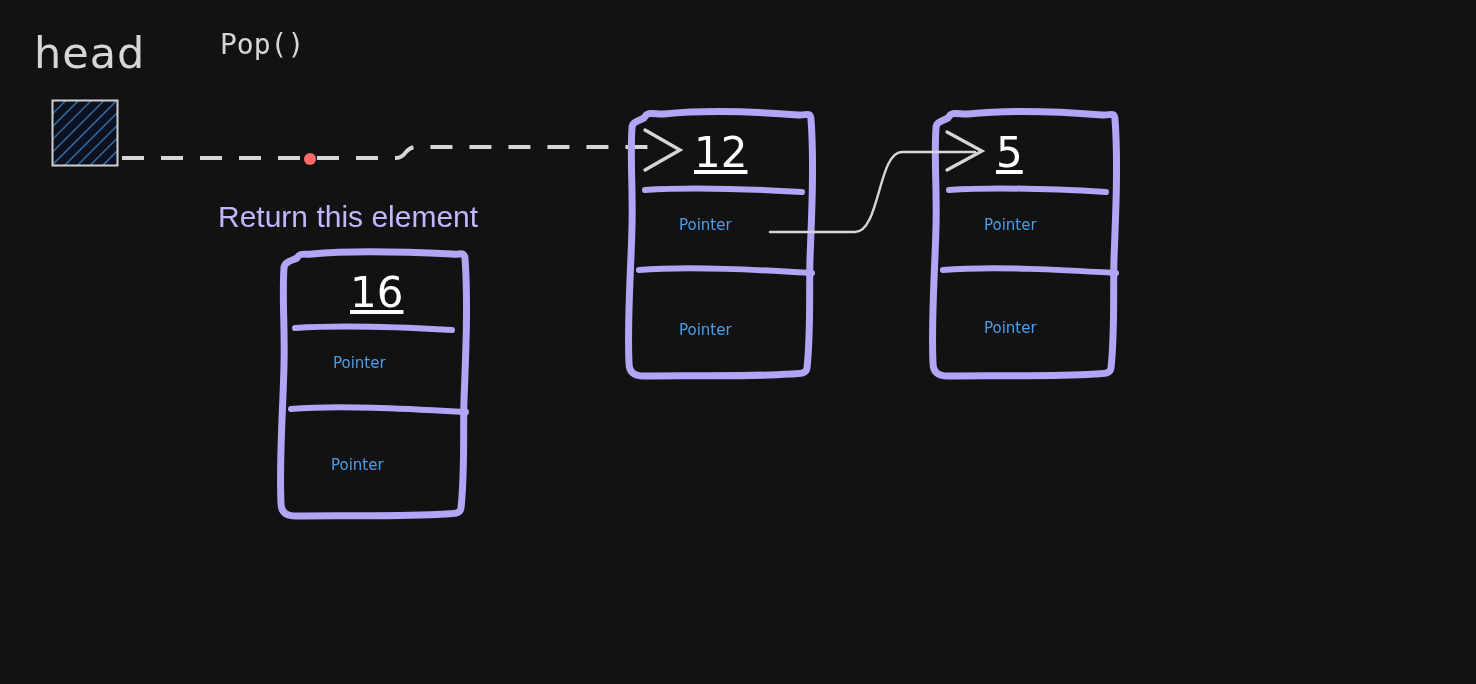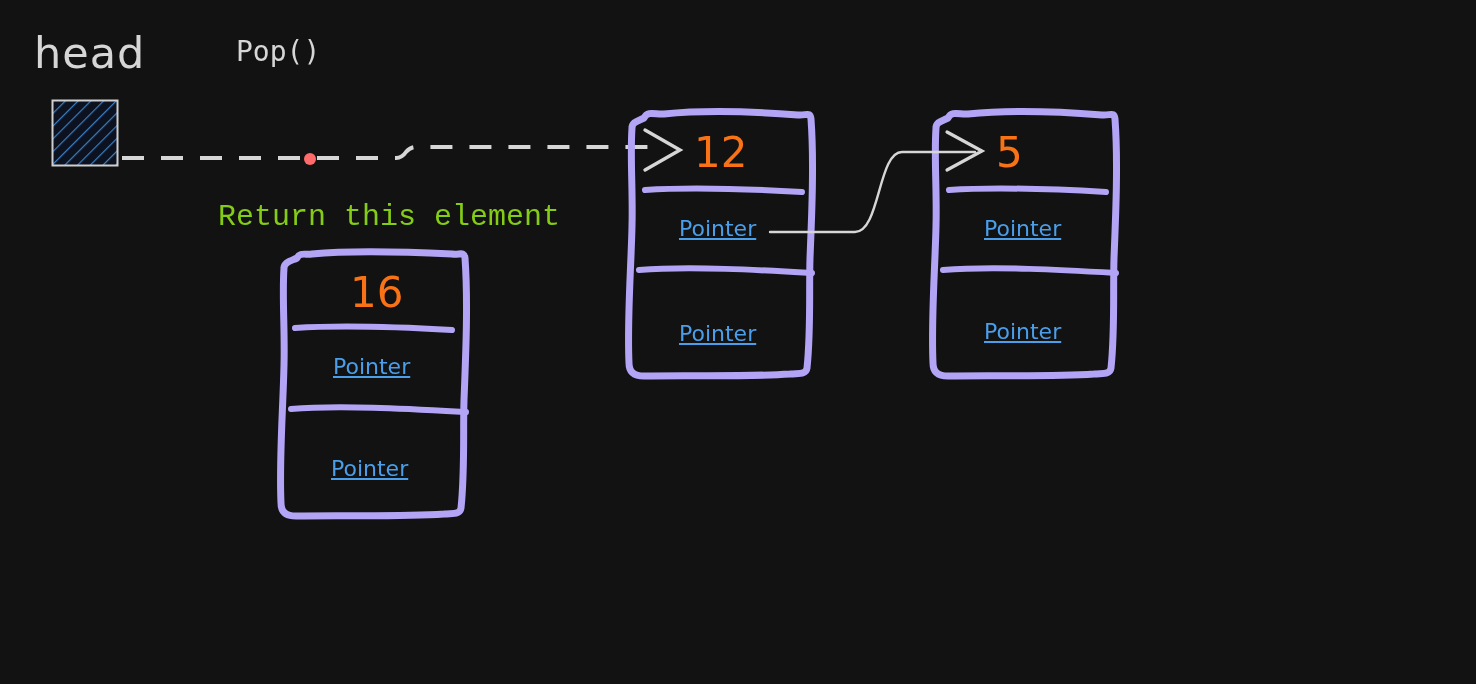--- a/index.html
+++ b/index.html
@@ -38,39 +38,39 @@
     color: #d6d6d6;
     letter-spacing: 1px;
   }
   .lbl-mono {
     font-family: "DejaVu Sans Mono", monospace;
     font-size: 28px;
     color: #d6d6d6;
     letter-spacing: 0px;
   }
   .lbl-return {
-    font-family: Liberation Mono, monospace;
+    font-family: Liberation Sans, sans-serif;
     font-size: 30px;
-    color: #84cc16;
+    color: #c4b5fd;
   }
   .val {
     position: absolute;
     font-family: "DejaVu Sans", sans-serif;
     font-size: 42px;
     font-weight: 400;
-    color: #f97316;
+    color: #ffffff;
     white-space: pre;
+    text-decoration: underline;
   }
   .ptr {
     position: absolute;
     font-family: "DejaVu Sans", sans-serif;
-    font-size: 22px;
+    font-size: 15px;
     color: #4a9eea;
     white-space: pre;
-    text-decoration: underline;
   }
 </style>
 </head>
 <body>
 
 <div id="canvas">
 
   <svg class="layer" viewBox="0 0 1476 684" xmlns="http://www.w3.org/2000/svg">
     <defs>
       <pattern id="hatch" patternUnits="userSpaceOnUse" width="9" height="9" patternTransform="rotate(45)">
@@ -136,21 +136,21 @@
     </g>
 
     <g>
       <path d="M 770 232 L 855 232 C 880 232 878 152 902 152 L 975 152" fill="none" stroke="#d6d6d6" stroke-width="2.4" stroke-linecap="round"></path>
       <path d="M 947 132 L 982 151 L 947 170" fill="none" stroke="#d6d6d6" stroke-width="3.2" stroke-linejoin="miter" stroke-linecap="round"></path>
     </g>
   </svg>
 
   <div class="lbl lbl-head" style="left:34px; top:28px;">head</div>
 
-  <div class="lbl lbl-mono" style="left:236px; top:28px;margin-top:7px;">Pop()</div>
+  <div class="lbl lbl-mono" style="left:220px; top:28px;">Pop()</div>
 
   <div class="lbl lbl-return" style="left:218px; top:200px;">Return this element</div>
 
   <div class="val" style="left:350px; top:268px;">16</div>
   <div class="ptr" style="left:333px; top:354px;">Pointer</div>
   <div class="ptr" style="left:331px; top:456px;">Pointer</div>
 
   <div class="val" style="left:694px; top:128px;">12</div>
   <div class="ptr" style="left:679px; top:216px;">Pointer</div>
   <div class="ptr" style="left:679px; top:321px;">Pointer</div>

